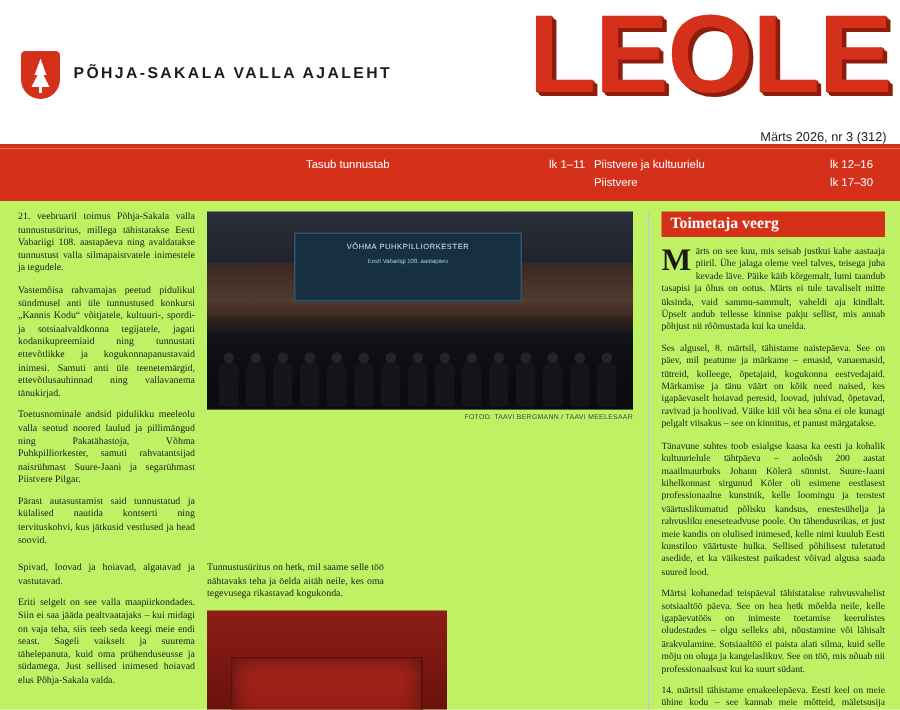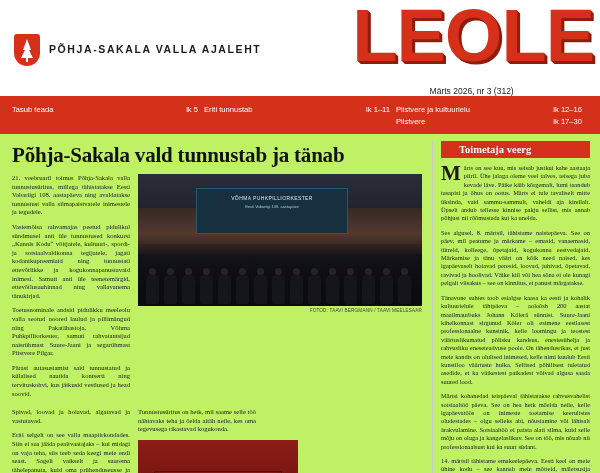--- a/index.html
+++ b/index.html
@@ -76,21 +76,21 @@
     letter-spacing: 1.6px;
     color: #1b1b1b;
     font-weight: bold;
     white-space: nowrap;
     padding-bottom: 2px;
   }
   .logo-wrap {
     position: absolute;
     right: 6px;
     top: 2px;
-    text-align: center;
+    text-align: right;
   }
   .logo {
     font-family: "Liberation Sans", sans-serif;
     font-weight: bold;
     font-size: 74px;
     line-height: 68px;
     letter-spacing: -1px;
     color: #d4301a;
     -webkit-text-stroke: 0px;
     text-shadow:
@@ -238,21 +238,21 @@
     box-shadow: inset 0 0 14px rgba(0,0,0,.5);
   }
 
   
   .side-head {
     background: #d4301a;
     color: #fff;
     font-family: "Liberation Serif", serif;
     font-weight: bold;
     font-size: 10.5px;
-    padding: 3px 18px;
+    padding: 3px 6px;
     margin-bottom: 6px;
   }
   .side-col p {
     margin: 0 0 6px 0;
     font-size: 6.4px;
     line-height: 8.4px;
     text-align: justify;
     color: #1a1a1a;
   }
   .dropcap {
@@ -280,47 +280,42 @@
       <div class="masthead-sub">PÕHJA-SAKALA VALLA AJALEHT</div>
     </div>
     <div class="logo-wrap">
       <div class="logo">LEOLE</div>
       <div class="issue-line">Märts 2026, nr 3 (312)</div>
     </div>
   </div>
 
   <div class="indexbar">
     <div class="index-col">
-      <div class="index-row">
-        <span>Tasub teada</span>
-        <span class="pg">lk 5</span>
-      </div>
     </div>
     <div class="index-col">
       <div class="index-row">
-        <span>Eriti tunnustab</span>
+        <span>Tasub tunnustab</span>
         <span class="pg">lk 1–11</span>
       </div>
     </div>
     <div class="index-col">
       <div class="index-row">
         <span>Piistvere ja kultuurielu</span>
         <span class="pg">lk 12–16</span>
       </div>
       <div class="index-row">
         <span>Piistvere</span>
         <span class="pg">lk 17–30</span>
       </div>
     </div>
   </div>
 
   <div class="body">
 
     <div class="main-col">
-      <div class="headline">Põhja-Sakala vald tunnustab ja tänab</div>
 
       <div class="main-grid">
         <div class="lede-col">
           <p>21. veebruaril toimus Põhja-Sakala valla tunnustusüritus, millega tähistatakse Eesti Vabariigi 108. aastapäeva ning avaldatakse tunnustust valla silmapaistvatele inimestele ja tegudele.</p>
           <p>Vastemõisa rahvamajas peetud pidulikul sündmusel anti üle tunnustused konkursi „Kannis Kodu“ võitjatele, kultuuri-, spordi- ja sotsiaalvaldkonna tegijatele, jagati kodanikupreemiaid ning tunnustati ettevõtlikke ja kogukonnapanustavaid inimesi. Samuti anti üle teenetemärgid, ettevõtlusauhinnad ning vallavanema tänukirjad.</p>
           <p>Toetusnominale andsid pidulikku meeleolu valla seotud noored laulud ja pillimängud ning Pakatähastoja, Võhma Puhkpilliorkester, samuti rahvatantsijad naisrühmast Suure-Jaani ja segarühmast Piistvere Pilgar.</p>
           <p>Pärast autasustamist said tunnustatud ja külalised nautida kontserti ning tervituskohvi, kus jätkusid vestlused ja head soovid.</p>
         </div>
 
         <div class="photo-col">

